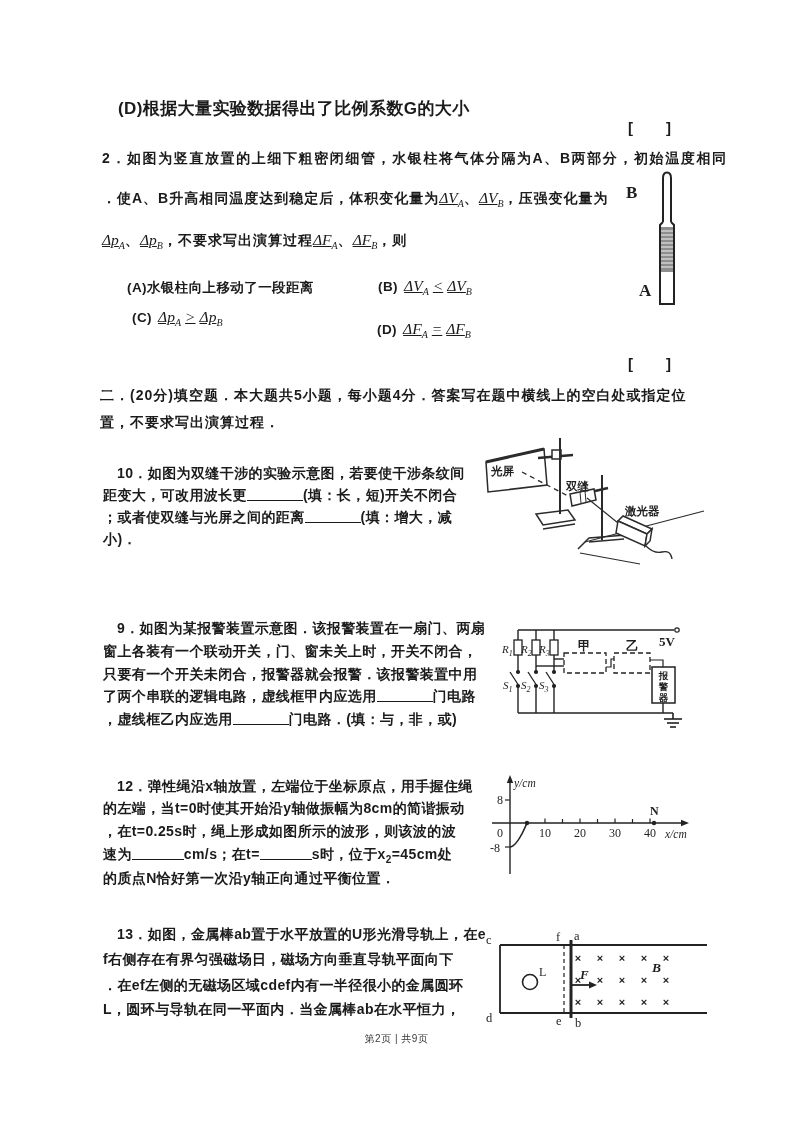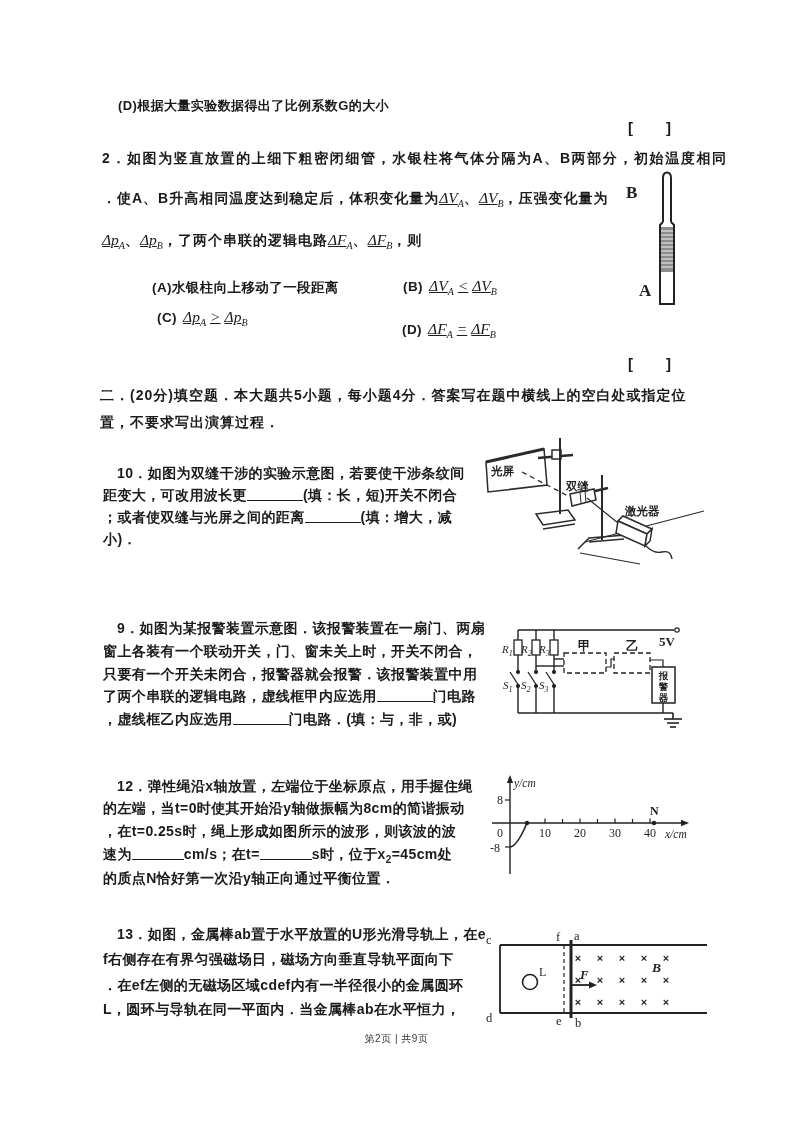--- a/index.html
+++ b/index.html
@@ -4,22 +4,22 @@
 <style>
   * { margin:0; padding:0; box-sizing:border-box; }
   html,body { width:793px; height:1122px; }
   body { background:#ffffff; position:relative; overflow:hidden;
          font-family:"Liberation Sans", sans-serif; color:#1b1b1b; }
   .abs { position:absolute; }
   .cn { font-weight:bold; font-size:14px; letter-spacing:0.4px; white-space:nowrap; color:#1b1b1b; }
   .cn sub { font-size:10px; }
   .sp15 { letter-spacing:1.6px; }
   .sp10 { letter-spacing:1.0px; }
-  .small { font-size:13px; }
-  .opt { font-size:13.5px;margin-left:25px; }
+  .small { font-size:17px; }
+  .opt { font-size:13.5px; }
   .math { font-family:"Liberation Serif", serif; font-style:italic; font-weight:normal;
           font-size:15.5px; letter-spacing:0;text-decoration:underline; }
   .math sub { font-size:10px; font-style:italic; }
   .opt .math, .rel { margin:0 2px; }
   .blank { display:inline-block; width:56px; height:13px;
            border-bottom:1.6px solid #1b1b1b; transform:translateY(1px); }
   .blank.w52 { width:52px; }
   .bracket { font-size:15px; font-weight:bold; letter-spacing:1px; }
   .footer { left:0; right:0; top:1032px; text-align:center; font-size:10px;
             font-weight:normal; color:#3a3a3a; letter-spacing:0.5px; }
@@ -34,21 +34,21 @@
 
 <div class="abs bracket" style="left:628px;top:119px">[　　]</div>
 
 <div class="abs cn sp15" style="left:102px;top:150px">2．如图为竖直放置的上细下粗密闭细管，水银柱将气体分隔为A、B两部分，初始温度相同</div>
 
 <div class="abs cn sp10" style="left:102px;top:189px">
   <span>．使A、B升高相同温度达到稳定后，体积变化量为</span><span class="math"><span>ΔV</span><sub>A</sub></span><span>、</span><span class="math"><span>ΔV</span><sub>B</sub></span><span>，压强变化量为</span>
 </div>
 
 <div class="abs cn sp10" style="left:102px;top:231px">
-  <span class="math"><span>Δp</span><sub>A</sub></span><span>、</span><span class="math"><span>Δp</span><sub>B</sub></span><span>，了两个串联的逻辑电路</span><span class="math"><span>ΔF</span><sub>A</sub></span><span>、</span><span class="math"><span>ΔF</span><sub>B</sub></span><span>，则</span>
+  <span class="math"><span>Δp</span><sub>A</sub></span><span>、</span><span class="math"><span>Δp</span><sub>B</sub></span><span>，不要求写出演算过程</span><span class="math"><span>ΔF</span><sub>A</sub></span><span>、</span><span class="math"><span>ΔF</span><sub>B</sub></span><span>，则</span>
 </div>
 
 <div class="abs cn opt" style="left:127px;top:279px">
   <span>(A)</span><span>水银柱向上移动了一段距离</span>
 </div>
 
 <div class="abs cn opt" style="left:378px;top:277px">
   <span>(B)</span>
   <span class="math"><span>ΔV</span><sub>A</sub></span><span class="math rel">&lt;</span><span class="math"><span>ΔV</span><sub>B</sub></span>
 </div>

